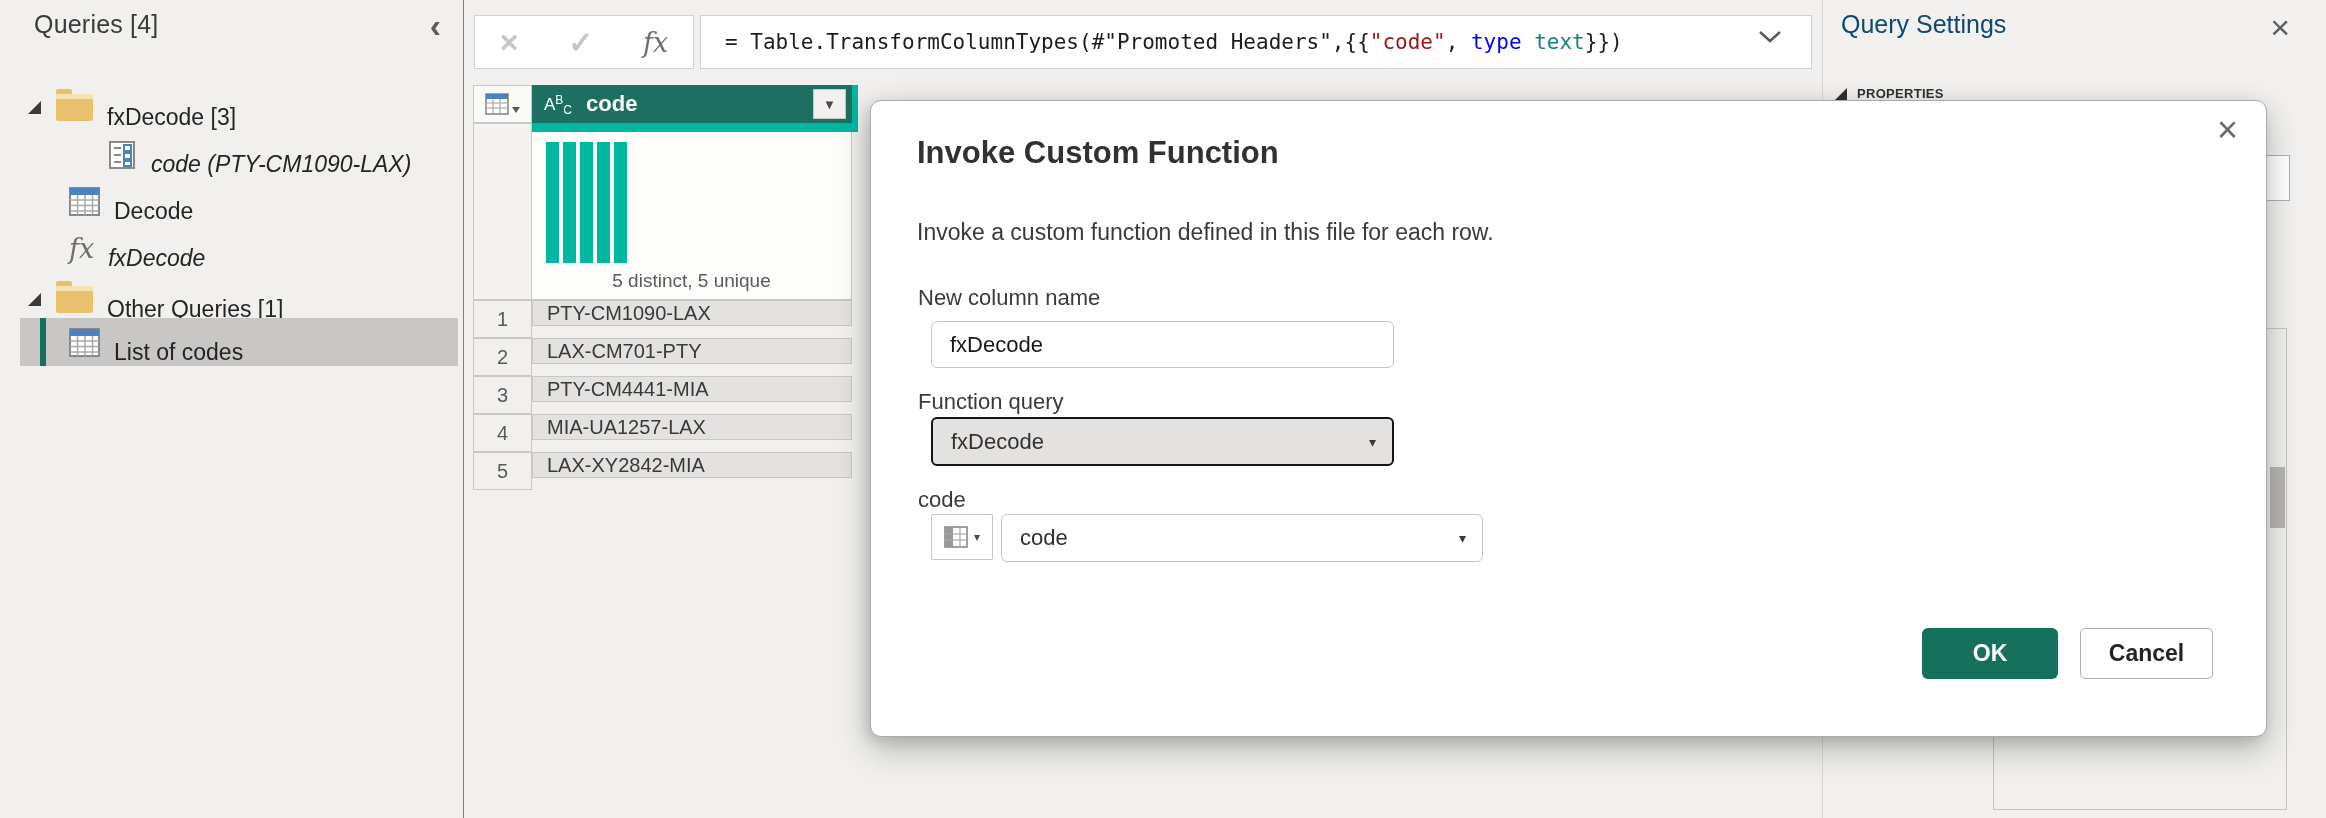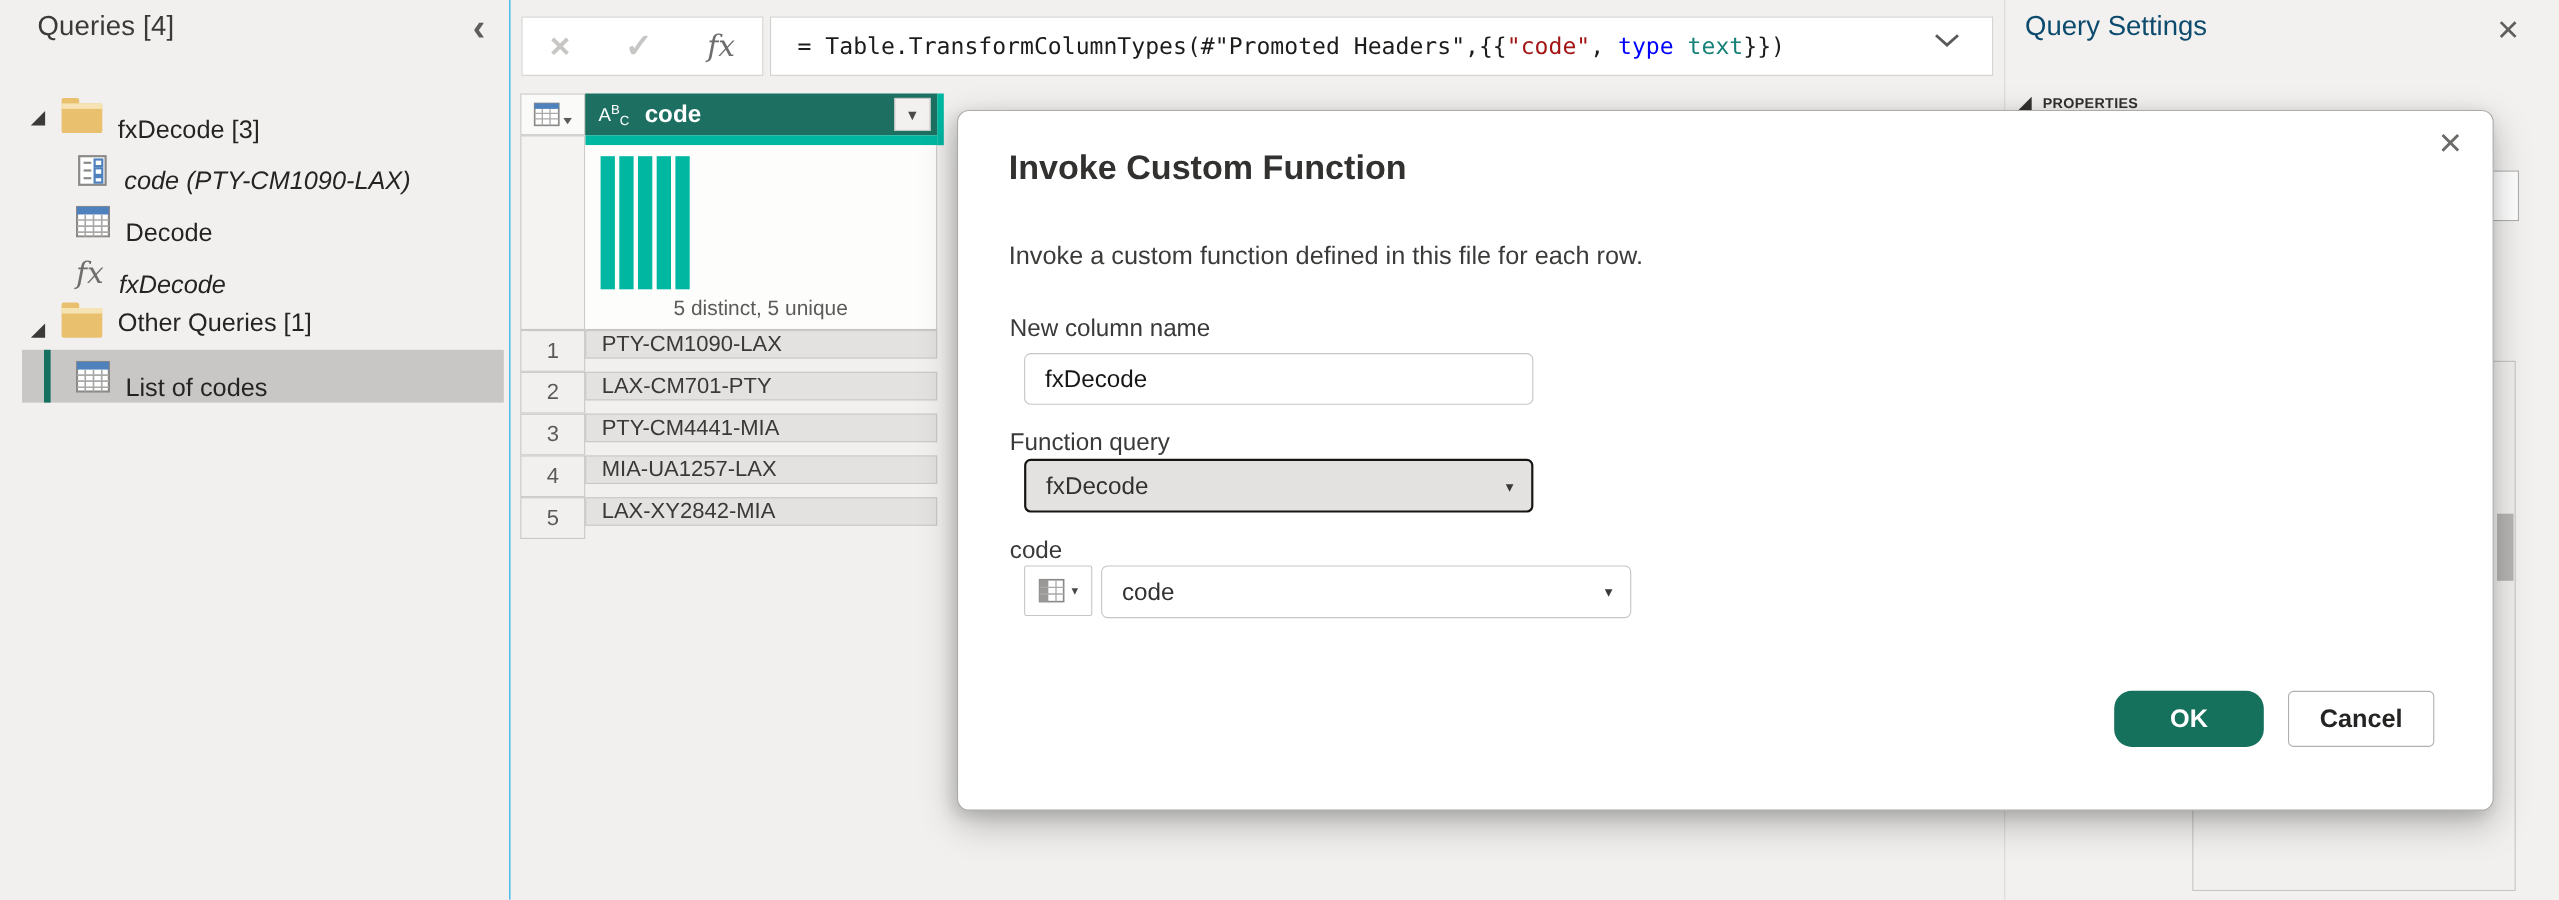--- a/index.html
+++ b/index.html
@@ -69,37 +69,37 @@
   .dlg-label { position:absolute; left:47px; font-size:22px; color:#3b3a39; }
   .lbl-newcol { top:184px; } .lbl-funcq { top:288px; } .lbl-param { top:386px; }
   .dlg-input { position:absolute; left:60px; top:220px; width:463px; height:47px; border:1px solid #c7c5c3; border-radius:6px; font-family:"Liberation Sans", sans-serif; font-size:22px; color:#171717; padding-left:18px; background:#fff; outline:none; }
   .dlg-select { position:absolute; display:flex; align-items:center; cursor:pointer; border-radius:6px; }
   .sel-funcq { left:60px; top:316px; width:463px; height:49px; background:#e4e2e0; border:2px solid #161514; }
   .sel-param { left:130px; top:413px; width:482px; height:48px; background:#fff; border:1px solid #c6c5c3; }
   .sel-text { font-size:22px; color:#323130; margin-left:18px; }
   .sel-chev { position:absolute; right:16px; font-size:14px; color:#3a3938; }
   .colpicker { position:absolute; left:60px; top:413px; width:62px; height:46px; background:#fff; border:1px solid #c6c5c3; border-radius:2px; display:flex; align-items:center; justify-content:center; gap:6px; cursor:pointer; }
   .cp-chev { font-size:12px; color:#4a4948; }
-  .btn-ok { position:absolute; left:1051px; top:527px; width:136px; height:51px; background:#15705c; border:none; border-radius:16px; color:#fff; font-size:23px; font-weight:bold; font-family:"Liberation Sans", sans-serif; cursor:pointer; }
+  .btn-ok { position:absolute; left:1051px; top:527px; width:136px; height:51px; background:#15705c; border:none; border-radius:6px; color:#fff; font-size:23px; font-weight:bold; font-family:"Liberation Sans", sans-serif; cursor:pointer; }
   .btn-cancel { position:absolute; left:1209px; top:527px; width:133px; height:51px; background:#fff; border:1px solid #b1b0ae; border-radius:5px; color:#252423; font-size:23px; font-weight:600; font-family:"Liberation Sans", sans-serif; cursor:pointer; }
 </style>
 </head>
 <body>
 
 <div class="sidebar">
   <div class="sidebar-title">Queries [4]</div>
   <div class="sidebar-collapse">‹</div>
 
   <div class="tree-row" style="top:84px;">
     <span class="tw-exp"></span>
     <span class="folder"></span>
     <span class="tree-label">fxDecode [3]</span>
   </div>
 
-  <div class="tree-row" style="top:131px; padding-left:69px;">
+  <div class="tree-row" style="top:131px; padding-left:107px;">
     <span class="tree-ico">
       <svg width="30" height="30" viewBox="0 0 30 30">
           <rect x="3" y="2" width="24" height="26" fill="#fff" stroke="#8a8988" stroke-width="2"></rect>
           <line x1="7" y1="8" x2="14" y2="8" stroke="#8a8988" stroke-width="2"></line>
           <line x1="7" y1="15" x2="14" y2="15" stroke="#8a8988" stroke-width="2"></line>
           <line x1="7" y1="22" x2="14" y2="22" stroke="#8a8988" stroke-width="2"></line>
           <rect x="17" y="5" width="7" height="6" fill="#fff" stroke="#4f81bd" stroke-width="2"></rect>
           <rect x="17" y="13" width="7" height="6" fill="#fff" stroke="#4f81bd" stroke-width="2"></rect>
           <rect x="17" y="21" width="7" height="5" fill="#fff" stroke="#4f81bd" stroke-width="2"></rect>
         </svg>
@@ -121,21 +121,21 @@
         </svg>
     </span>
     <span class="tree-label">Decode</span>
   </div>
 
   <div class="tree-row" style="top:225px; padding-left:69px;">
     <span class="fx-glyph">fx</span>
     <span class="tree-label italic">fxDecode</span>
   </div>
 
-  <div class="tree-row" style="top:260px;align-items:flex-end;">
+  <div class="tree-row" style="top:276px;">
     <span class="tw-exp"></span>
     <span class="folder"></span>
     <span class="tree-label">Other Queries [1]</span>
   </div>
 
   <div class="tree-row row-selected" style="top:318px; left:20px; width:438px; padding-left:49px;">
     <span class="sel-accent"></span>
     <span class="tree-ico">
       <svg width="31" height="29" viewBox="0 0 31 29">
           <rect x="1" y="1" width="29" height="27" fill="#fff" stroke="#8a8988" stroke-width="2"></rect>

